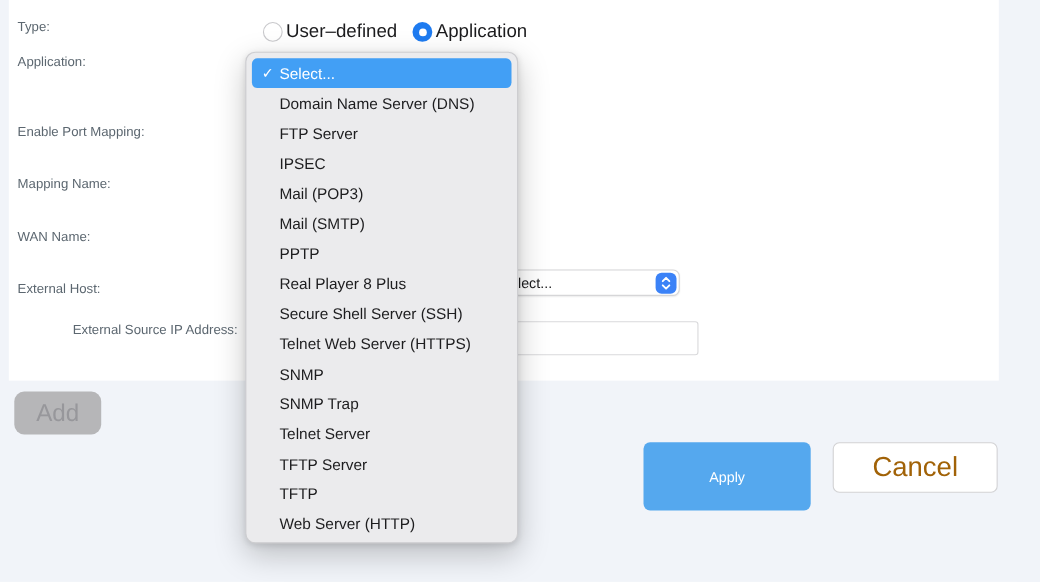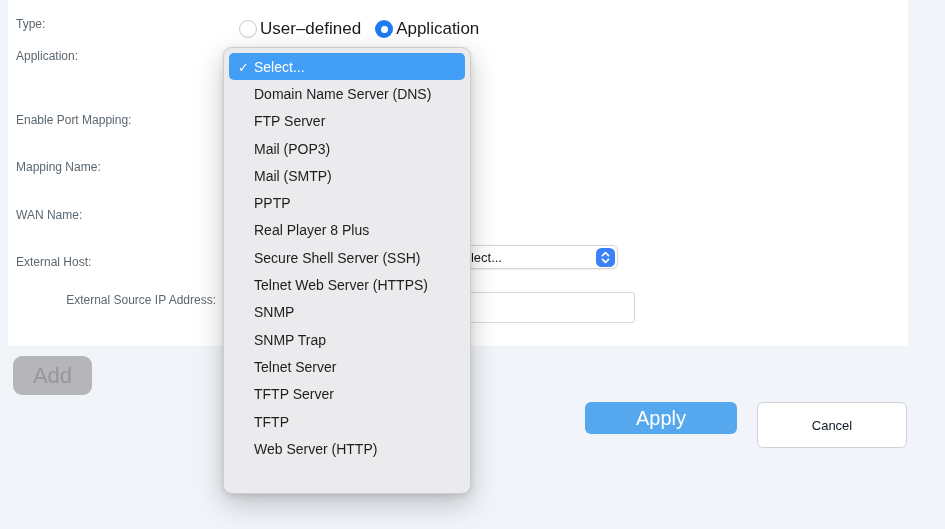--- a/index.html
+++ b/index.html
@@ -20,22 +20,22 @@
     box-shadow:0 0.5px 1.5px rgba(0,0,0,0.08);}
   .ih-select .val{font-size:13px;color:#1b1b1d;padding-left:9px;flex:1;white-space:nowrap;overflow:hidden;}
   .ih-stepper{width:19px;height:19px;margin-right:2px;background:#3b82f7;border-radius:5.5px;
     display:flex;align-items:center;justify-content:center;flex:none;}
   
   .ext-input{position:absolute;left:237px;top:292px;width:398px;height:31px;box-sizing:border-box;
     background:#fff;border:1px solid #d9d9db;border-radius:3px;font-size:14px;color:#1b1b1d;padding:0 8px;outline:none;}
   
   .btn{position:absolute;display:flex;align-items:center;justify-content:center;border-radius:7px;cursor:pointer;box-sizing:border-box;}
   .btn-add{left:13px;top:356px;width:79px;height:39px;background:#b6b6b8;color:#97979b;font-size:22px;border-radius:9px;}
-  .btn-apply{left:585px;top:402px;width:152px;height:32px;background:#55a8ee;color:#ffffff;font-size:20px;border-radius:6px;}
-  .btn-cancel{left:757px;top:402px;width:150px;height:46px;background:#ffffff;color:#0f172a;font-size:13px;border:1px solid #d2d2d4;border-radius:6px;}
+  .btn-apply{left:585px;top:402px;width:152px;height:62px;background:#55a8ee;color:#ffffff;font-size:13px;border-radius:6px;}
+  .btn-cancel{left:757px;top:402px;width:150px;height:46px;background:#ffffff;color:#a16207;font-size:25px;border:1px solid #d2d2d4;border-radius:6px;}
   
   .menu{position:absolute;left:223px;top:47px;width:248px;height:447px;box-sizing:border-box;
     background:#ebebed;border:1px solid #cdcdd0;border-radius:9px;padding:5px 0;
     box-shadow:0 10px 28px rgba(0,0,0,0.22),0 2px 6px rgba(0,0,0,0.10);z-index:10;}
   .menu-item{position:relative;height:27.3px;display:flex;align-items:center;font-size:14px;color:#1d1d1f;
     padding-left:30px;cursor:default;white-space:nowrap;}
   .menu-item.hl{background:#429ff5;color:#ffffff;margin:0 5px;border-radius:5px;padding-left:25px;font-weight:500;}
   .menu-item .check{position:absolute;left:9px;top:50%;transform:translateY(-50%);font-size:13px;font-weight:600;}
 </style>
 </head>
@@ -85,20 +85,23 @@
       <span class="check">✓</span>
       <span>Select...</span>
     </div>
     <div class="menu-item">
         <span>Domain Name Server (DNS)</span>
       </div>
     <div class="menu-item">
         <span>FTP Server</span>
       </div>
     <div class="menu-item">
+        <span>IPSEC</span>
+      </div>
+    <div class="menu-item">
         <span>Mail (POP3)</span>
       </div>
     <div class="menu-item">
         <span>Mail (SMTP)</span>
       </div>
     <div class="menu-item">
         <span>PPTP</span>
       </div>
     <div class="menu-item">
         <span>Real Player 8 Plus</span>

